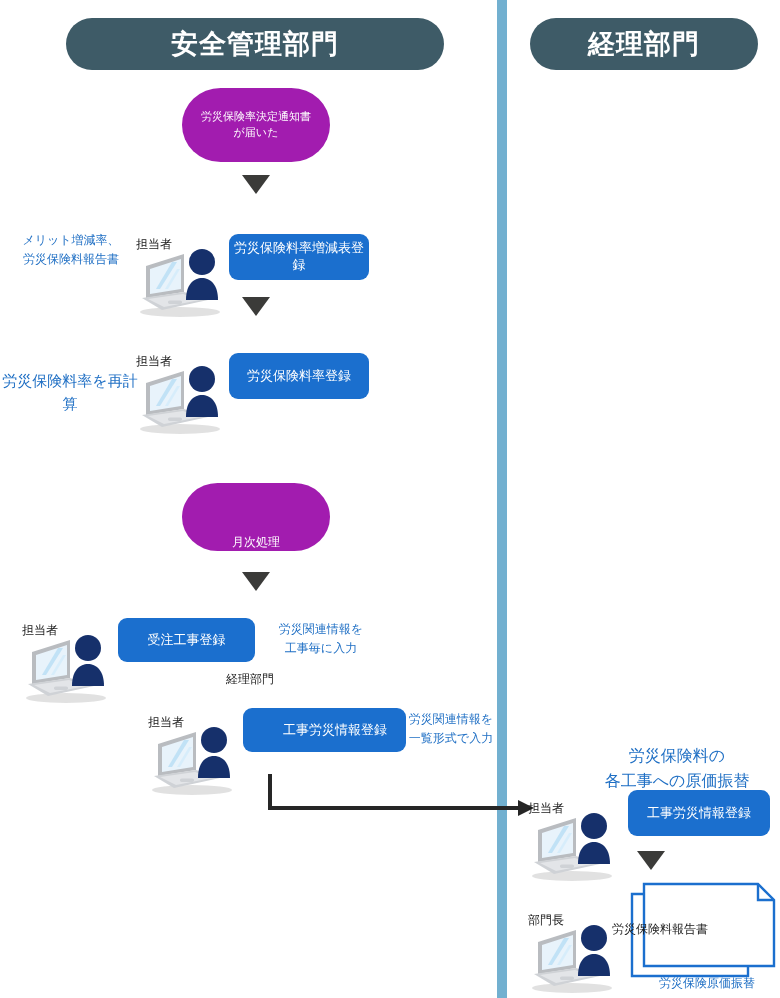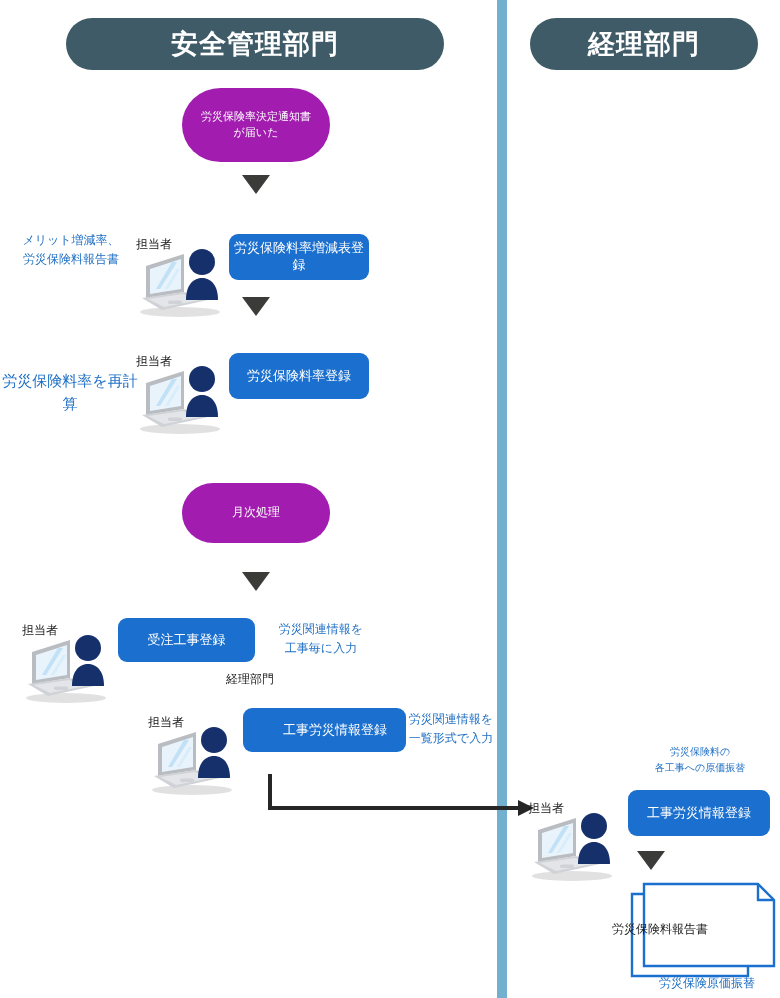--- a/index.html
+++ b/index.html
@@ -185,21 +185,21 @@
       <rect x="32" y="52.5" width="14" height="3.4" rx="1.6" fill="#cfd2d6"></rect>
       <circle cx="66" cy="14" r="13" fill="#16306B"></circle>
       <path d="M50 52 C50 36 58 30 66 30 C74 30 82 36 82 52 Z" fill="#16306B"></path>
     </svg>
   </div>
 
   <div class="proc-box" style="left:229px; top:353px; width:140px; height:46px; font-size:13px;">
     <span>労災保険料率登録</span>
   </div>
 
-  <div class="event-oval" style="left:182px; top:483px; width:148px; height:60px; font-size:12px;">
+  <div class="event-oval" style="left:182px; top:483px; width:148px; height:68px; font-size:12px;justify-content:flex-end;">
     <span>月次処理</span>
   </div>
 
   <div class="tri-down" style="left:242px; top:572px;"></div>
 
   <div class="actor" style="left:22px; top:594px;">
     <span class="role-label" style="font-size:12px;">担当者</span>
     <svg width="96" height="72" viewBox="0 0 96 72">
       <ellipse cx="44" cy="64" rx="40" ry="5" fill="#d9d9d9" opacity="0.8"></ellipse>
       <path d="M10 18 L48 6 L48 44 L10 50 Z" fill="#b9bcc0"></path>
@@ -244,21 +244,21 @@
   </div>
 
   <div class="note" style="left:388px; top:710px; width:126px; font-size:12px;">労災関連情報を
 一覧形式で入力</div>
 
   <svg class="connector" style="left:260px; top:770px; width:290px; height:55px;" width="290" height="55" viewBox="0 0 290 55">
     <path d="M10 4 L10 38 L262 38" stroke="#262626" stroke-width="4" fill="none"></path>
     <path d="M258 30 L274 38 L258 46 Z" fill="#262626"></path>
   </svg>
 
-  <div class="note" style="left:620px; top:744px; width:160px; font-size:10px;">労災保険料の
+  <div class="note" style="left:597px; top:744px; width:160px; font-size:16px;">労災保険料の
 各工事への原価振替</div>
 
   <div class="actor" style="left:528px; top:772px;">
     <span class="role-label" style="font-size:12px;">担当者</span>
     <svg width="96" height="72" viewBox="0 0 96 72">
       <ellipse cx="44" cy="64" rx="40" ry="5" fill="#d9d9d9" opacity="0.8"></ellipse>
       <path d="M10 18 L48 6 L48 44 L10 50 Z" fill="#b9bcc0"></path>
       <path d="M14 21 L45 11 L45 41 L14 46 Z" fill="#e8f3fb"></path>
       <path d="M20 41 L36 14 L41 14 L24 41 Z" fill="#bfe0f5" opacity="0.95"></path>
       <path d="M29 41 L41 21 L44 21 L32 41 Z" fill="#d5ecfb" opacity="0.9"></path>
@@ -269,20 +269,35 @@
       <path d="M50 52 C50 36 58 30 66 30 C74 30 82 36 82 52 Z" fill="#16306B"></path>
     </svg>
   </div>
 
   <div class="proc-box" style="left:628px; top:790px; width:142px; height:46px; font-size:13px;">
     <span>工事労災情報登録</span>
   </div>
 
   <div class="tri-down" style="left:637px; top:851px;"></div>
 
+  <div class="actor" style="left:528px; top:884px;">
+    <span class="role-label" style="font-size:12px;">部門長</span>
+    <svg width="96" height="72" viewBox="0 0 96 72">
+      <ellipse cx="44" cy="64" rx="40" ry="5" fill="#d9d9d9" opacity="0.8"></ellipse>
+      <path d="M10 18 L48 6 L48 44 L10 50 Z" fill="#b9bcc0"></path>
+      <path d="M14 21 L45 11 L45 41 L14 46 Z" fill="#e8f3fb"></path>
+      <path d="M20 41 L36 14 L41 14 L24 41 Z" fill="#bfe0f5" opacity="0.95"></path>
+      <path d="M29 41 L41 21 L44 21 L32 41 Z" fill="#d5ecfb" opacity="0.9"></path>
+      <path d="M6 50 L48 44 L72 52 L26 62 Z" fill="#cfd2d6"></path>
+      <path d="M12 51 L47 46 L64 52 L28 59 Z" fill="#e3e5e8"></path>
+      <rect x="32" y="52.5" width="14" height="3.4" rx="1.6" fill="#cfd2d6"></rect>
+      <circle cx="66" cy="14" r="13" fill="#16306B"></circle>
+      <path d="M50 52 C50 36 58 30 66 30 C74 30 82 36 82 52 Z" fill="#16306B"></path>
+    </svg>
+  </div>
 
   <svg class="doc-shape" style="left:630px; top:882px; width:148px; height:96px;" width="148" height="96" viewBox="0 0 148 96">
 
     <path d="M2 12 L2 94 L118 94 L118 12 Z" fill="#ffffff" stroke="#1B6FCE" stroke-width="2.4"></path>
 
     <path d="M14 2 L128 2 L144 18 L144 84 L14 84 Z" fill="#ffffff" stroke="#1B6FCE" stroke-width="2.4"></path>
     <path d="M128 2 L128 18 L144 18" fill="none" stroke="#1B6FCE" stroke-width="2.4"></path>
   </svg>
 
   <div class="doc-text" style="left:612px; top:921px; font-size:12px;">労災保険料報告書</div>

